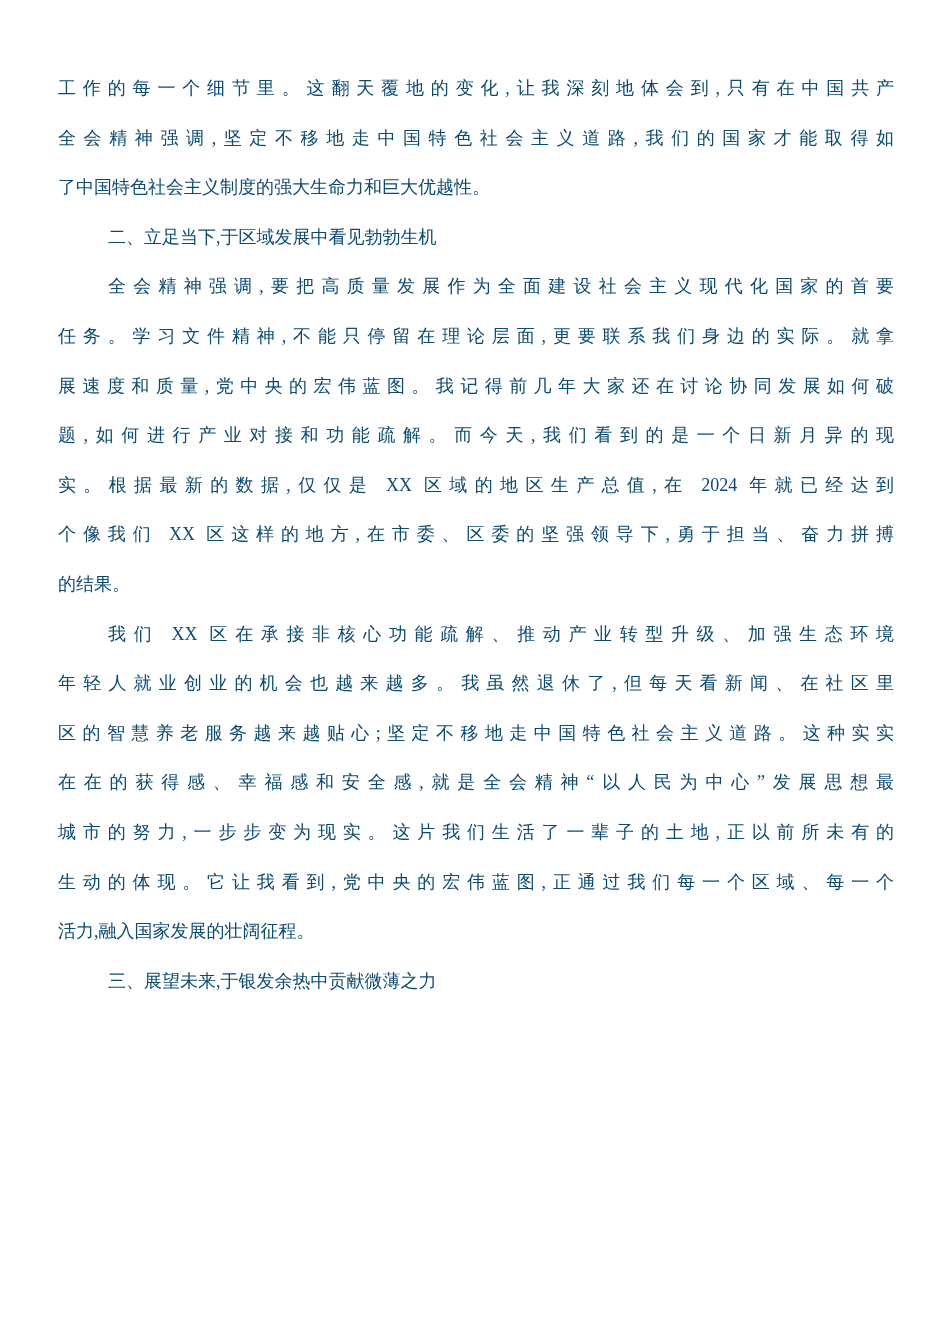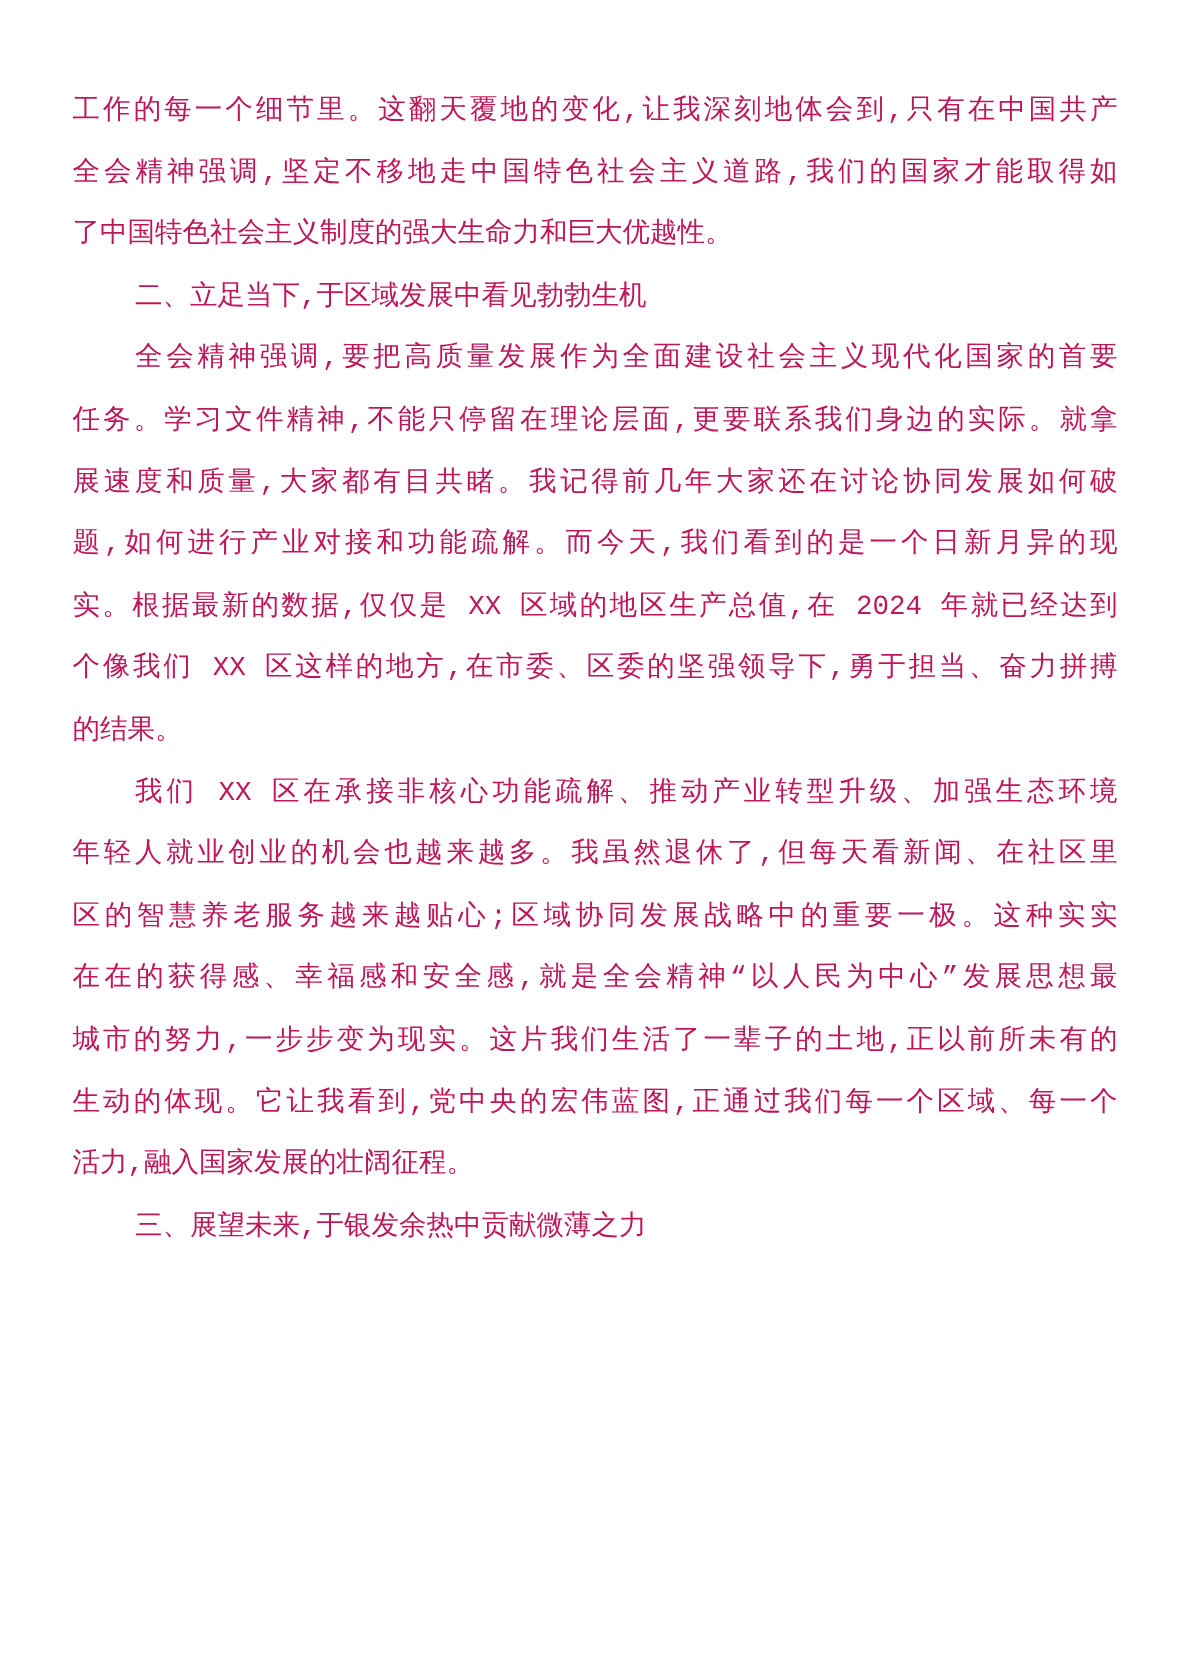--- a/index.html
+++ b/index.html
@@ -2,24 +2,24 @@
 <html><head>
 <meta charset="utf-8">
 <style>
   html, body { margin: 0; padding: 0; background: #ffffff; }
   body { width: 950px; height: 1344px; position: relative; overflow: hidden; }
   .page {
     position: absolute;
     left: 58px;
     top: 64px;
     width: 836px;
-    font-family: Liberation Mono, monospace;
-    font-size: 22px;
+    font-family: Liberation Serif, serif;
+    font-size: 18px;
     line-height: 49.6px;
-    color: #be185d;
+    color: #0c4a6e;
     text-align: justify;
   }
   .line { display: block; white-space: nowrap; height: 49.6px; text-align-last: justify; text-align: justify; }
   .line.last { text-align-last: left; }
   .indent { padding-left: 50px; }
   .heading { text-align-last: left; }
 </style>
 </head>
 <body>
 
@@ -31,31 +31,31 @@
     <span class="line last">了中国特色社会主义制度的强大生命力和巨大优越性。</span>
   </div>
 
   <div>
     <span class="line last indent heading">二、立足当下,于区域发展中看见勃勃生机</span>
   </div>
 
   <div>
     <span class="line indent">全会精神强调,要把高质量发展作为全面建设社会主义现代化国家的首要</span>
     <span class="line">任务。学习文件精神,不能只停留在理论层面,更要联系我们身边的实际。就拿</span>
-    <span class="line">展速度和质量,大家都有目共睹。我记得前几年大家还在讨论协同发展如何破</span>
+    <span class="line">展速度和质量,党中央的宏伟蓝图。我记得前几年大家还在讨论协同发展如何破</span>
     <span class="line">题,如何进行产业对接和功能疏解。而今天,我们看到的是一个日新月异的现</span>
     <span class="line">实。根据最新的数据,仅仅是 XX 区域的地区生产总值,在 2024 年就已经达到</span>
     <span class="line">个像我们 XX 区这样的地方,在市委、区委的坚强领导下,勇于担当、奋力拼搏</span>
     <span class="line last">的结果。</span>
   </div>
 
   <div>
     <span class="line indent">我们 XX 区在承接非核心功能疏解、推动产业转型升级、加强生态环境</span>
     <span class="line">年轻人就业创业的机会也越来越多。我虽然退休了,但每天看新闻、在社区里</span>
-    <span class="line">区的智慧养老服务越来越贴心;区域协同发展战略中的重要一极。这种实实</span>
+    <span class="line">区的智慧养老服务越来越贴心;坚定不移地走中国特色社会主义道路。这种实实</span>
     <span class="line">在在的获得感、幸福感和安全感,就是全会精神“以人民为中心”发展思想最</span>
     <span class="line">城市的努力,一步步变为现实。这片我们生活了一辈子的土地,正以前所未有的</span>
     <span class="line">生动的体现。它让我看到,党中央的宏伟蓝图,正通过我们每一个区域、每一个</span>
     <span class="line last">活力,融入国家发展的壮阔征程。</span>
   </div>
 
   <div>
     <span class="line last indent heading">三、展望未来,于银发余热中贡献微薄之力</span>
   </div>
 </div>

